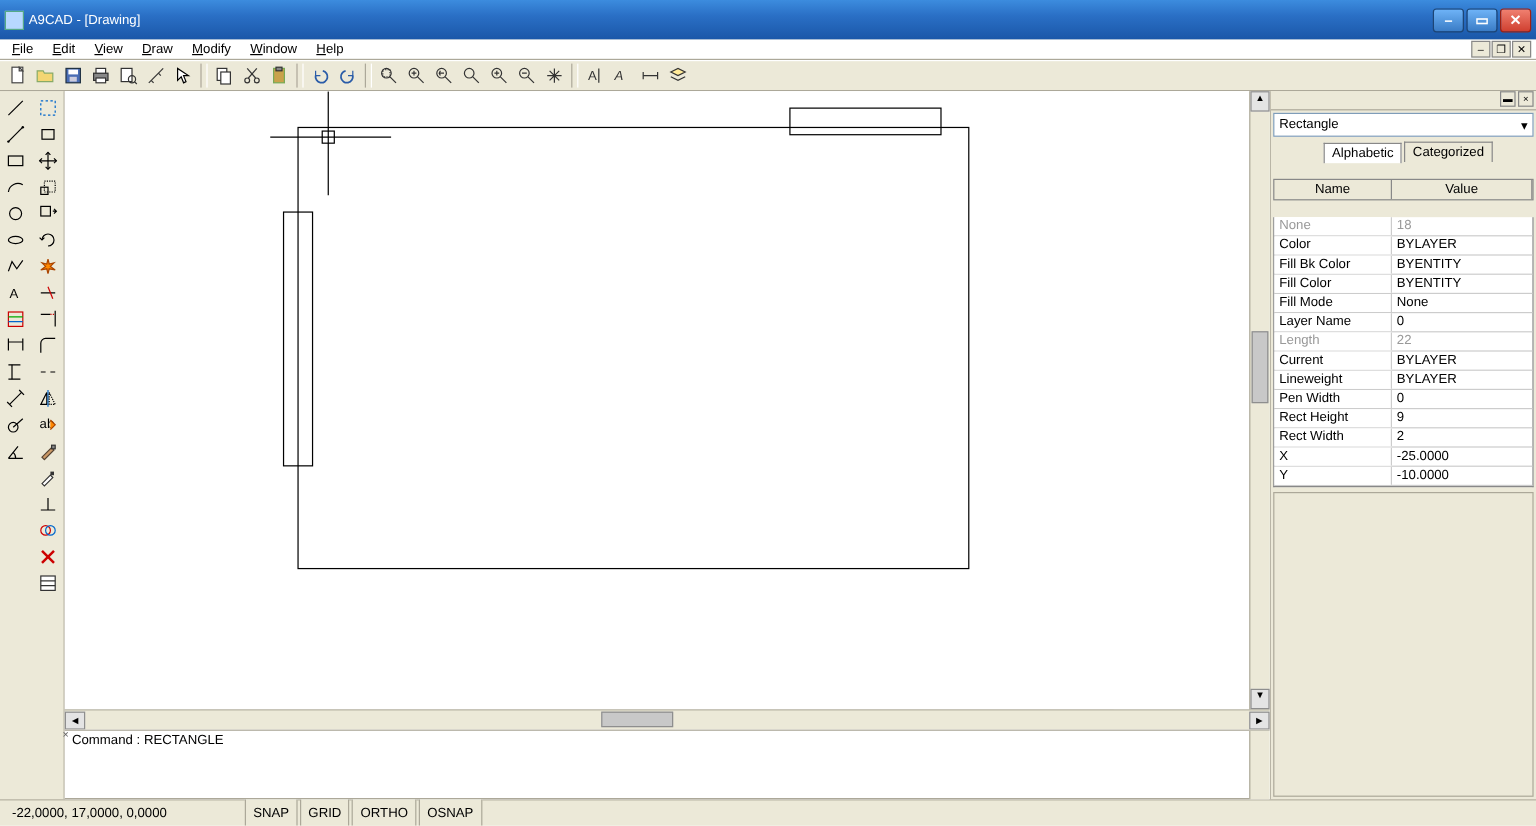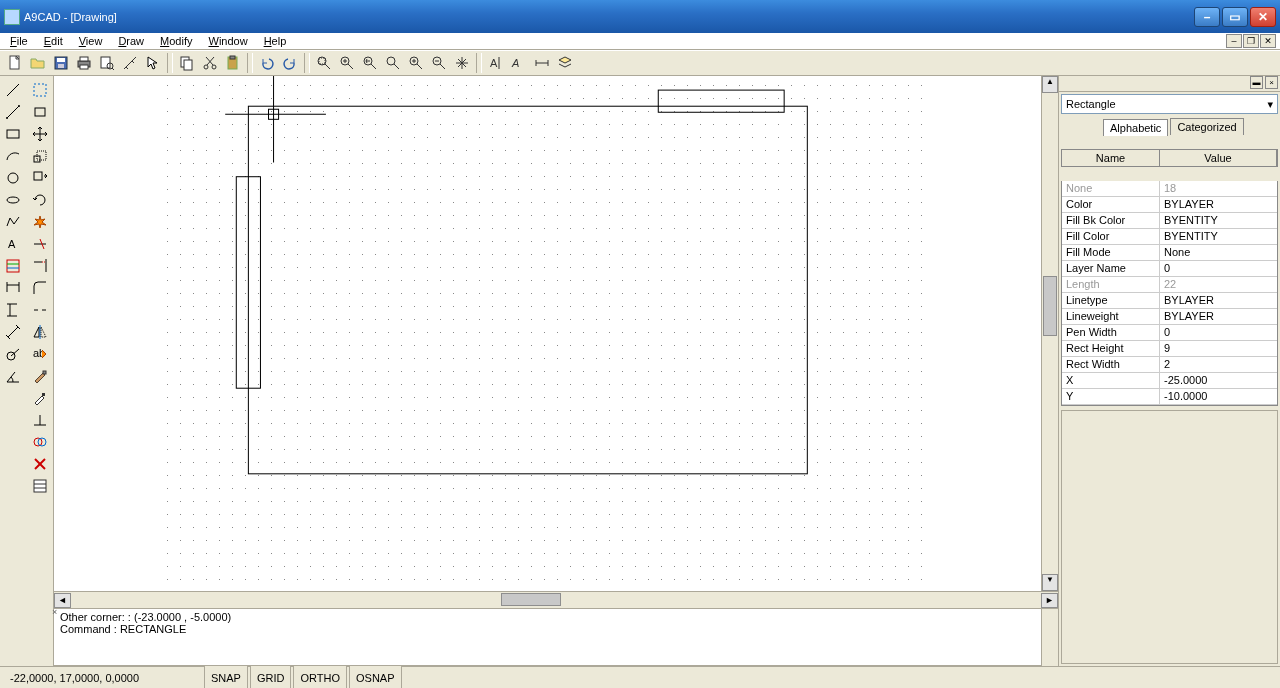--- a/index.html
+++ b/index.html
@@ -499,21 +499,20 @@
       <div class="track">
           <div class="thumb" style="position:absolute;left:430px;top:0;width:60px;height:13px;"></div>
         </div>
       <div class="arrow">►</div>
     </div>
 
     <div class="cmd-area">
       <div style="display:flex; flex:1;">
         <div class="cmd-log">
           <div class="close-x">×</div>
-          <div>Other corner: : (-23.0000 , -5.0000)</div>
           <div>Command : RECTANGLE</div>
         </div>
         <div class="cmd-scroll"></div>
       </div>
     </div>
   </div>
 
   <div class="props">
     <div class="mini-title">
       <div>▬</div>
@@ -554,21 +553,21 @@
         </div>
         <div class="row">
           <div class="c1">Layer Name</div>
           <div class="c2">0</div>
         </div>
         <div class="row dis">
           <div class="c1">Length</div>
           <div class="c2">22</div>
         </div>
         <div class="row">
-          <div class="c1">Linetype</div>
+          <div class="c1">Current</div>
           <div class="c2">BYLAYER</div>
         </div>
         <div class="row">
           <div class="c1">Lineweight</div>
           <div class="c2">BYLAYER</div>
         </div>
         <div class="row">
           <div class="c1">Pen Width</div>
           <div class="c2">0</div>
         </div>

